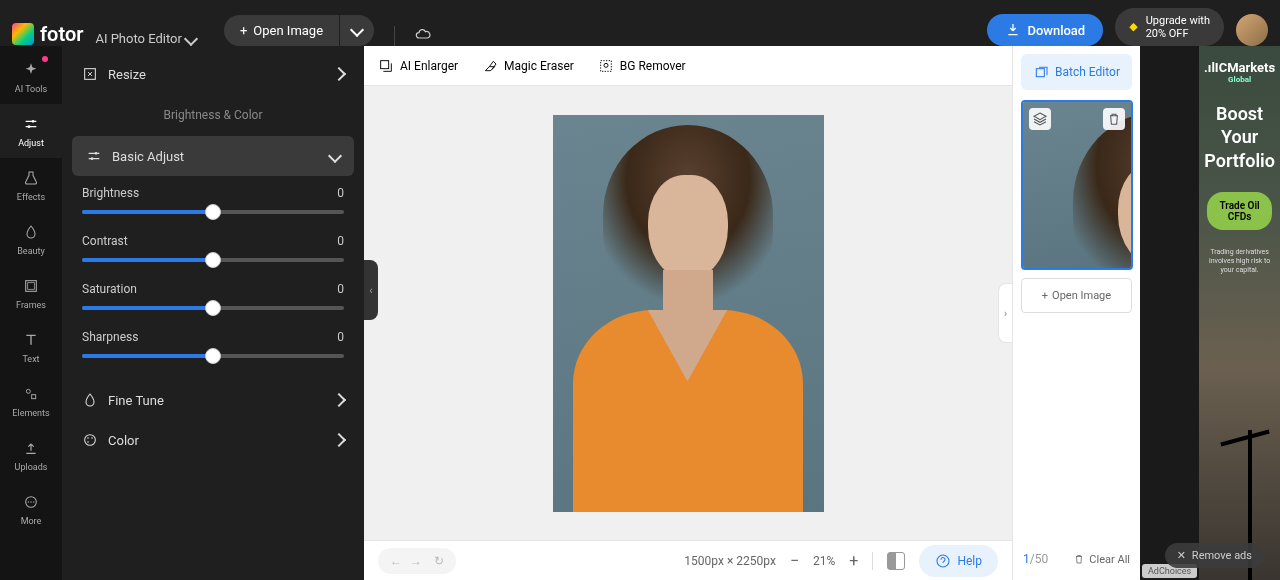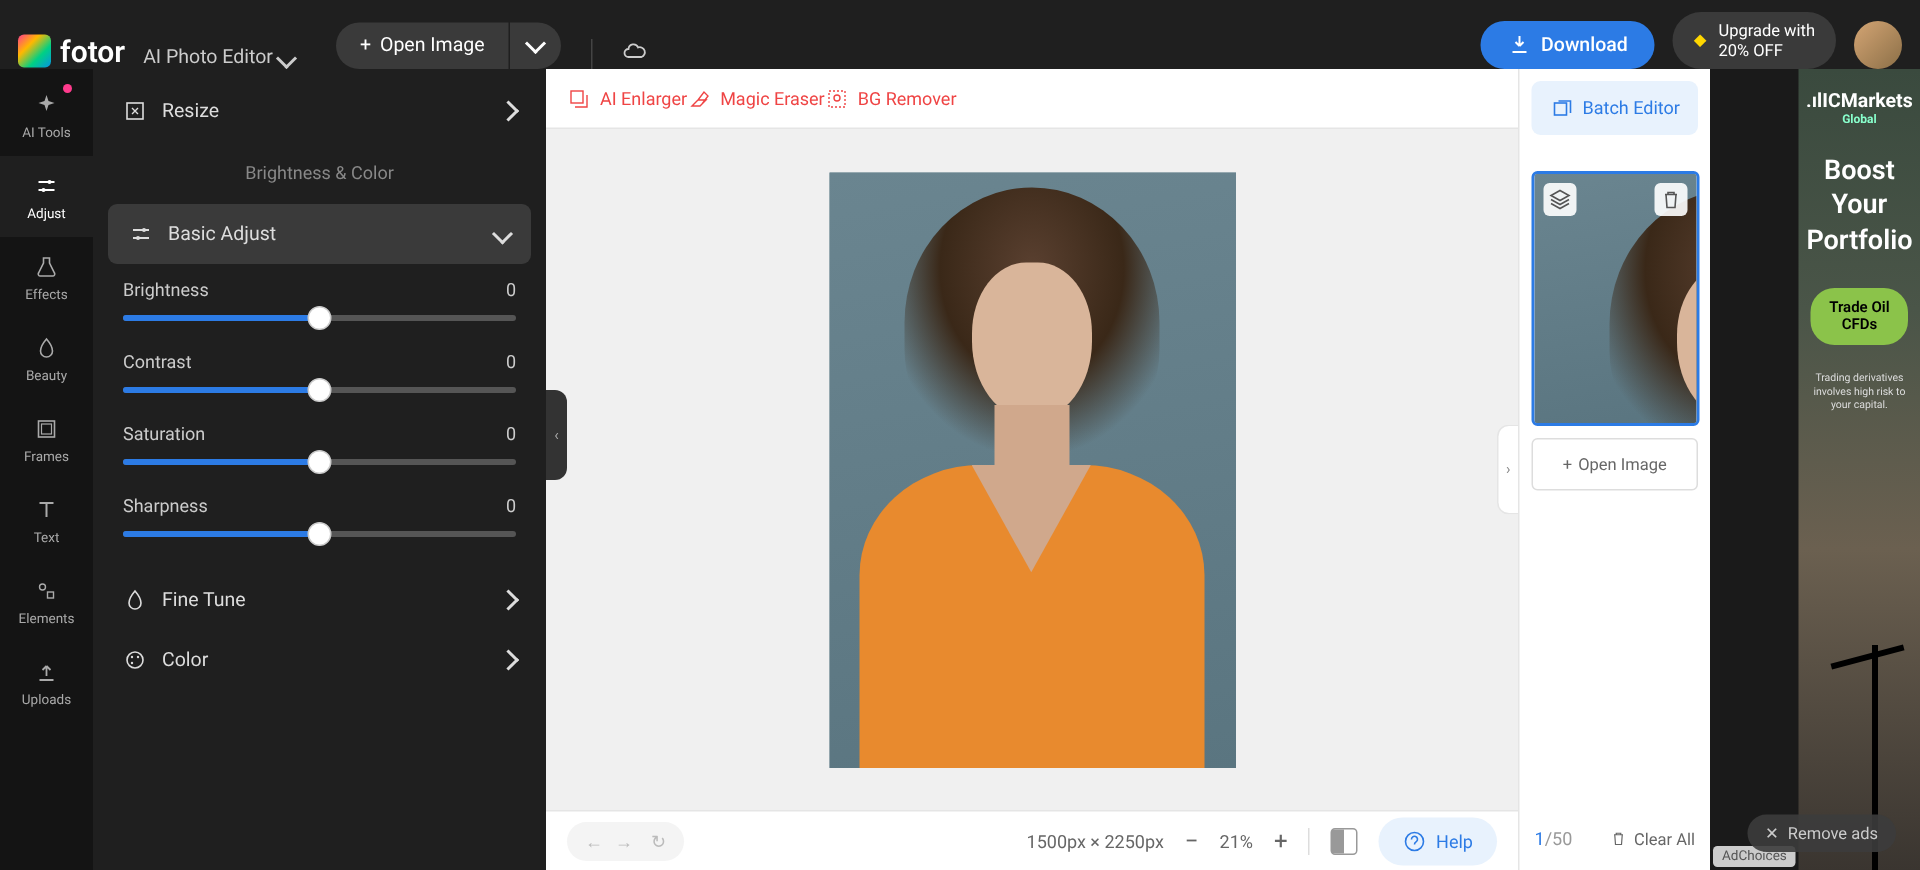--- a/index.html
+++ b/index.html
@@ -26,38 +26,38 @@
 .panel-row{display:flex;align-items:center;justify-content:space-between;padding:12px 20px;color:#ddd;font-size:13px;cursor:pointer}
 .panel-row.accordion{background:#3a3a3a;border-radius:6px;margin:4px 10px;padding:12px 14px}
 .panel-row .left{display:flex;align-items:center;gap:10px}
 .section-label{text-align:center;color:#888;font-size:12px;padding:14px 0 10px}
 .slider-group{padding:6px 20px 14px}
 .slider-head{display:flex;justify-content:space-between;color:#ccc;font-size:12px;margin-bottom:10px}
 .slider-track{position:relative;height:4px;background:#555;border-radius:2px}
 .slider-fill{position:absolute;left:0;height:100%;background:#2c7be5;border-radius:2px;width:50%}
 .slider-thumb{position:absolute;top:50%;left:50%;transform:translate(-50%,-50%);width:16px;height:16px;border-radius:50%;background:#fff;border:1px solid #ccc;cursor:grab}
 .canvas-area{flex:1;background:#f0f0f0;display:flex;flex-direction:column;position:relative}
-.tool-bar{height:40px;background:#fff;border-bottom:1px solid #e5e5e5;display:flex;align-items:center;padding:0 14px;color:#ef4444;font-size:12px}
+.tool-bar{height:40px;background:#fff;border-bottom:1px solid #e5e5e5;display:flex;align-items:center;padding:0 14px;gap:24px;color:#000000;font-size:12px}
 .tool-item{display:flex;align-items:center;gap:6px;cursor:pointer}
 .canvas{flex:1;display:flex;align-items:center;justify-content:center;background:#f0f0f0;overflow:hidden}
 .photo{width:271px;height:397px;background:#5a7a85;position:relative;overflow:hidden}
 .photo .bg{position:absolute;inset:0;background:linear-gradient(170deg,#6a8590 0%,#5a7580 100%)}
 .photo .hair{position:absolute;top:10px;left:50px;width:170px;height:180px;background:radial-gradient(ellipse 60% 70% at 50% 30%,#5a4030 0%,#3a2818 60%,transparent 100%);border-radius:50% 50% 40% 40%}
 .photo .face{position:absolute;top:60px;left:95px;width:80px;height:105px;background:#d9b59a;border-radius:45% 45% 50% 50%}
 .photo .neck{position:absolute;top:155px;left:110px;width:50px;height:50px;background:#d0a88c}
 .photo .shirt{position:absolute;top:195px;left:20px;width:230px;height:210px;background:#e88a2e;border-radius:35% 35% 0 0}
 .photo .vneck{position:absolute;top:195px;left:95px;width:80px;height:80px;background:#d0a88c;clip-path:polygon(0 0,100% 0,50% 90%)}
 .status-bar{height:40px;background:#fff;border-top:1px solid #e5e5e5;display:flex;align-items:center;padding:0 14px;color:#666;font-size:12px;gap:14px}
 .nav-arrows{display:flex;gap:8px;background:#f4f4f4;border-radius:20px;padding:6px 12px}
 .nav-arrows span{color:#bbb;cursor:pointer}
 .status-spacer{flex:1}
 .help-btn{background:#e8f2fd;color:#2c7be5;border:none;border-radius:20px;padding:8px 16px;font-size:12px;display:flex;align-items:center;gap:6px;cursor:pointer}
 .compare-icon{width:18px;height:18px;border:1px solid #999;border-radius:3px;background:linear-gradient(90deg,#999 50%,#fff 50%);cursor:pointer}
 .right-panel{width:128px;background:#fff;border-left:1px solid #e5e5e5;display:flex;flex-direction:column;padding:8px}
-.batch-btn{background:#e8f2fd;color:#2c7be5;border:none;border-radius:6px;padding:10px;font-size:12px;display:flex;align-items:center;justify-content:center;gap:6px;cursor:pointer;margin-bottom:24px}
+.batch-btn{background:#e8f2fd;color:#2c7be5;border:none;border-radius:6px;padding:10px;font-size:12px;display:flex;align-items:center;justify-content:center;gap:6px;cursor:pointer;margin-bottom:10px}
 .thumb{position:relative;width:112px;height:170px;border:2px solid #2c7be5;border-radius:4px;overflow:hidden;margin-bottom:8px}
 .thumb .photo{width:100%;height:100%;transform:scale(1)}
 .thumb-icon{position:absolute;top:6px;width:22px;height:22px;background:rgba(255,255,255,0.9);border-radius:4px;display:flex;align-items:center;justify-content:center;color:#555;font-size:12px;cursor:pointer}
 .thumb-layers{left:6px}
 .thumb-del{right:6px}
 .open-img-tile{border:1px solid #ddd;border-radius:4px;padding:10px;color:#666;font-size:11px;display:flex;align-items:center;justify-content:center;gap:4px;cursor:pointer}
 .right-spacer{flex:1}
 .page-count{color:#999;font-size:12px;display:flex;align-items:center;justify-content:space-between;padding:6px 2px}
 .clear-all{display:flex;align-items:center;gap:4px;cursor:pointer;font-size:11px;color:#666}
 .ad-col{width:140px;background:#1a1a1a;display:flex;flex-direction:row}
@@ -186,20 +186,31 @@
       <span>Elements</span>
     </div>
     <div class="left-nav-item">
       <div class="nav-icon">
           <svg viewBox="0 0 24 24">
             <path d="M12 16V6m0 0l-4 4m4-4l4 4M5 20h14" fill="none" stroke="currentColor" stroke-width="1.8"></path>
           </svg>
         </div>
       <span>Uploads</span>
     </div>
+    <div class="left-nav-item">
+      <div class="nav-icon">
+          <svg viewBox="0 0 24 24">
+            <circle cx="12" cy="12" r="8" fill="none" stroke="currentColor" stroke-width="1.6"></circle>
+            <circle cx="8" cy="12" r="1"></circle>
+            <circle cx="12" cy="12" r="1"></circle>
+            <circle cx="16" cy="12" r="1"></circle>
+          </svg>
+        </div>
+      <span>More</span>
+    </div>
   </div>
 
   <div class="adjust-panel">
     <div class="panel-row">
       <div class="left">
         <svg viewBox="0 0 24 24">
             <rect x="4" y="4" width="16" height="16" fill="none" stroke="currentColor" stroke-width="1.6"></rect>
             <path d="M9 9l6 6M9 15l6-6" stroke="currentColor" stroke-width="1.4"></path>
           </svg>
         <span>Resize</span>

